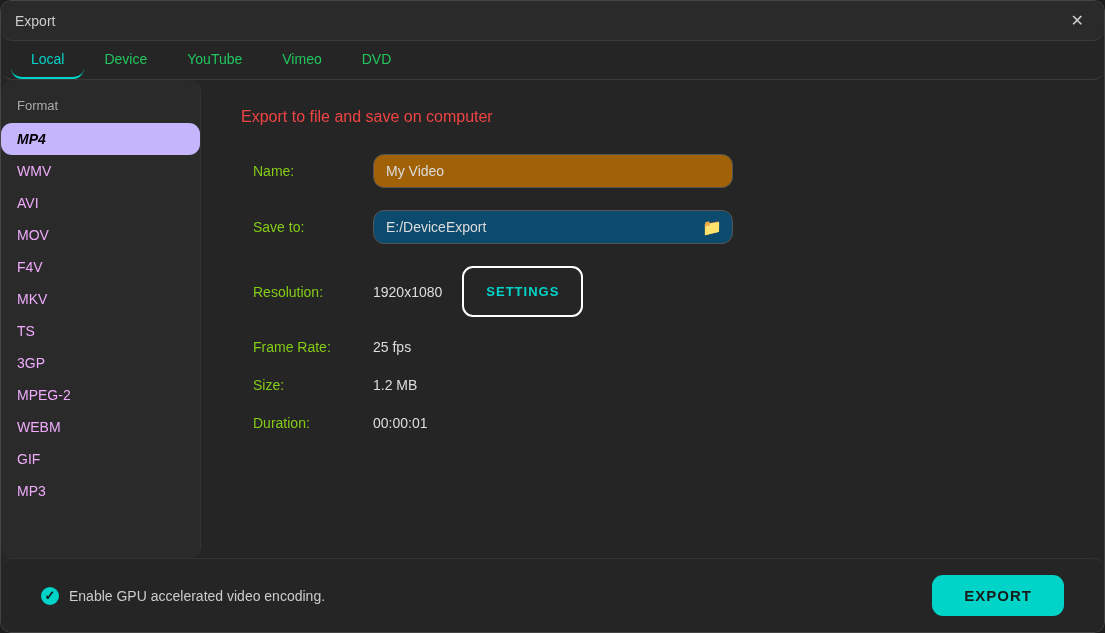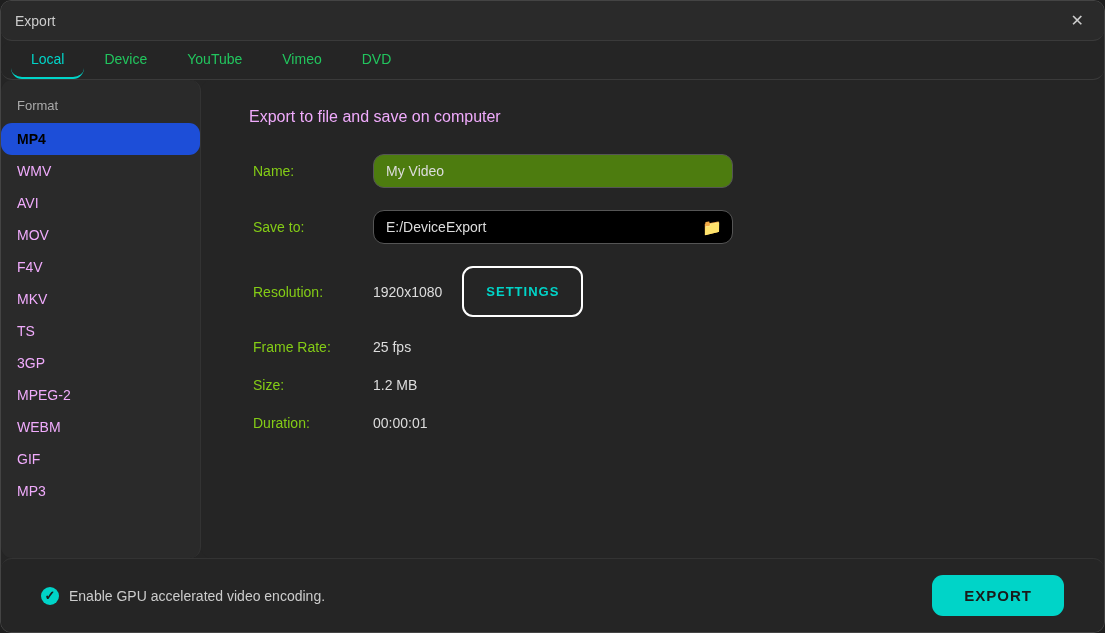--- a/index.html
+++ b/index.html
@@ -73,62 +73,62 @@
       font-size: 13px;
       padding: 4px 16px 10px;
     }
     .sidebar-item {
       padding: 8px 16px;
       color: #f0abfc;
       cursor: pointer;
       font-size: 14px;
     }
     .sidebar-item.active {
-      background: #1d4ed8;
+      background: #c4b5fd;
       color: #000;
       font-weight: bold;
+      font-style: italic;
     }
     .main-panel {
       flex: 1;
       padding: 28px 40px;
       background: #252525;
       display: flex;
       flex-direction: column;
     }
     .section-title {
       font-size: 16px;
-      color: #f0abfc;
+      color: #ef4444;
       margin-bottom: 28px;
-      margin-left: 8px;
     }
     .form-row {
       display: flex;
       align-items: center;
       margin-bottom: 22px;
     }
     .form-label {
       width: 120px;
       font-size: 14px;
       color: #84cc16;
       margin-left: 12px;
     }
     .form-input {
-      background: #4d7c0f;
+      background: #a16207;
       border: 1px solid #555;
       color: #ddd;
       padding: 8px 12px;
       font-size: 14px;
       width: 360px;
       outline: none;
     }
     .save-to-wrapper {
       display: flex;
       align-items: center;
       width: 360px;
-      background: #000000;
+      background: #0c4a6e;
       border: 1px solid #555;
     }
     .save-to-input {
       background: transparent;
       border: none;
       color: #ddd;
       padding: 8px 12px;
       font-size: 14px;
       flex: 1;
       outline: none;

